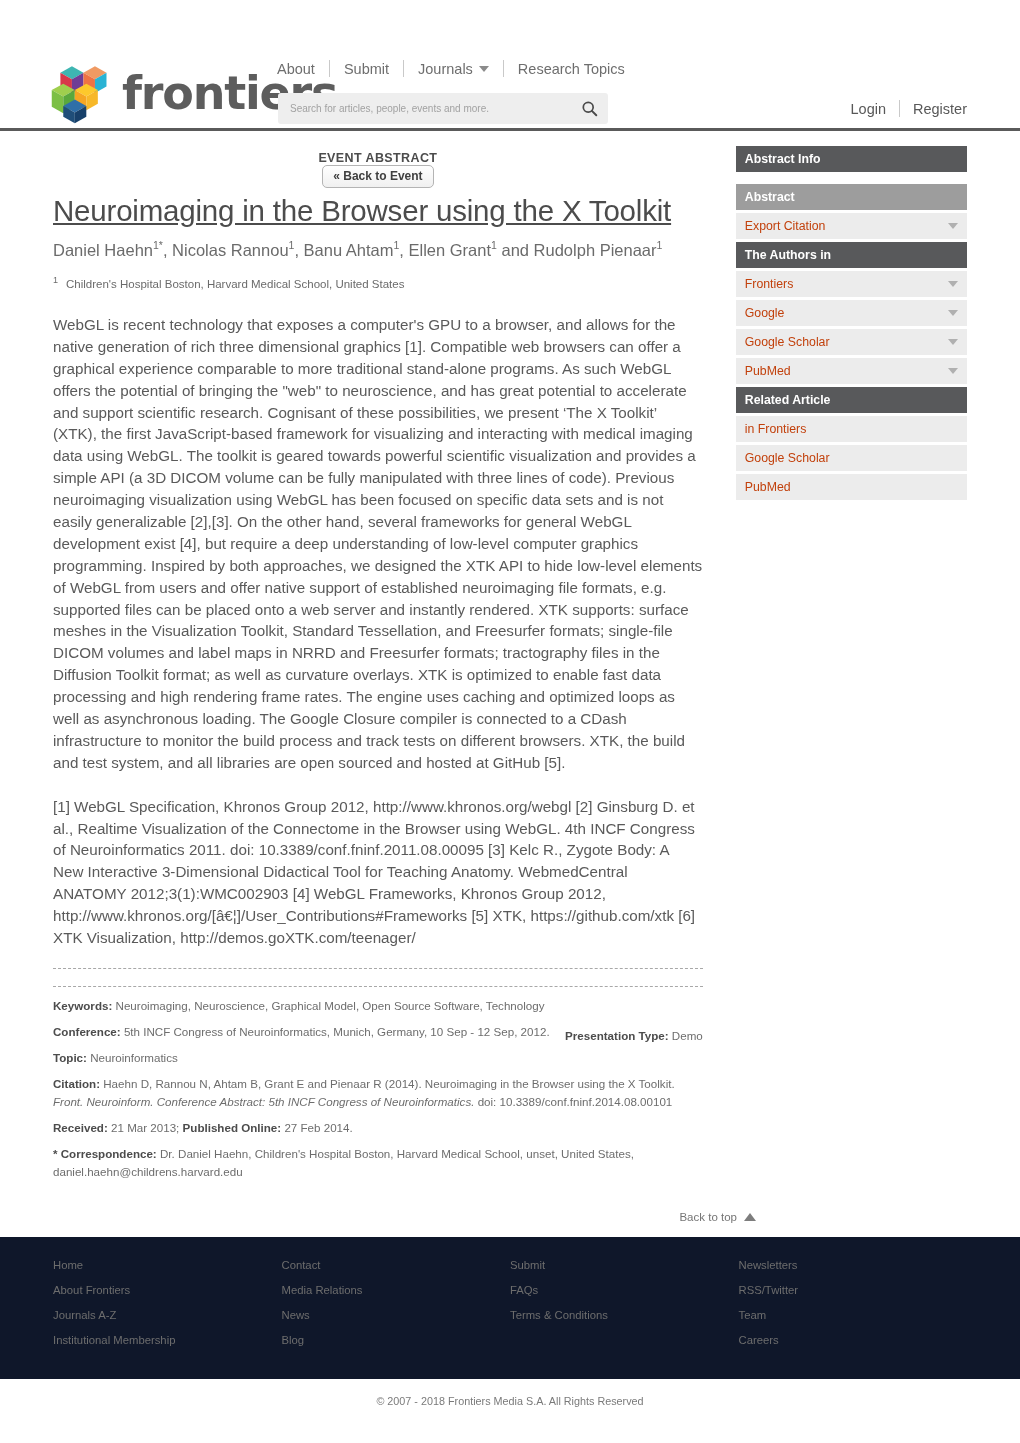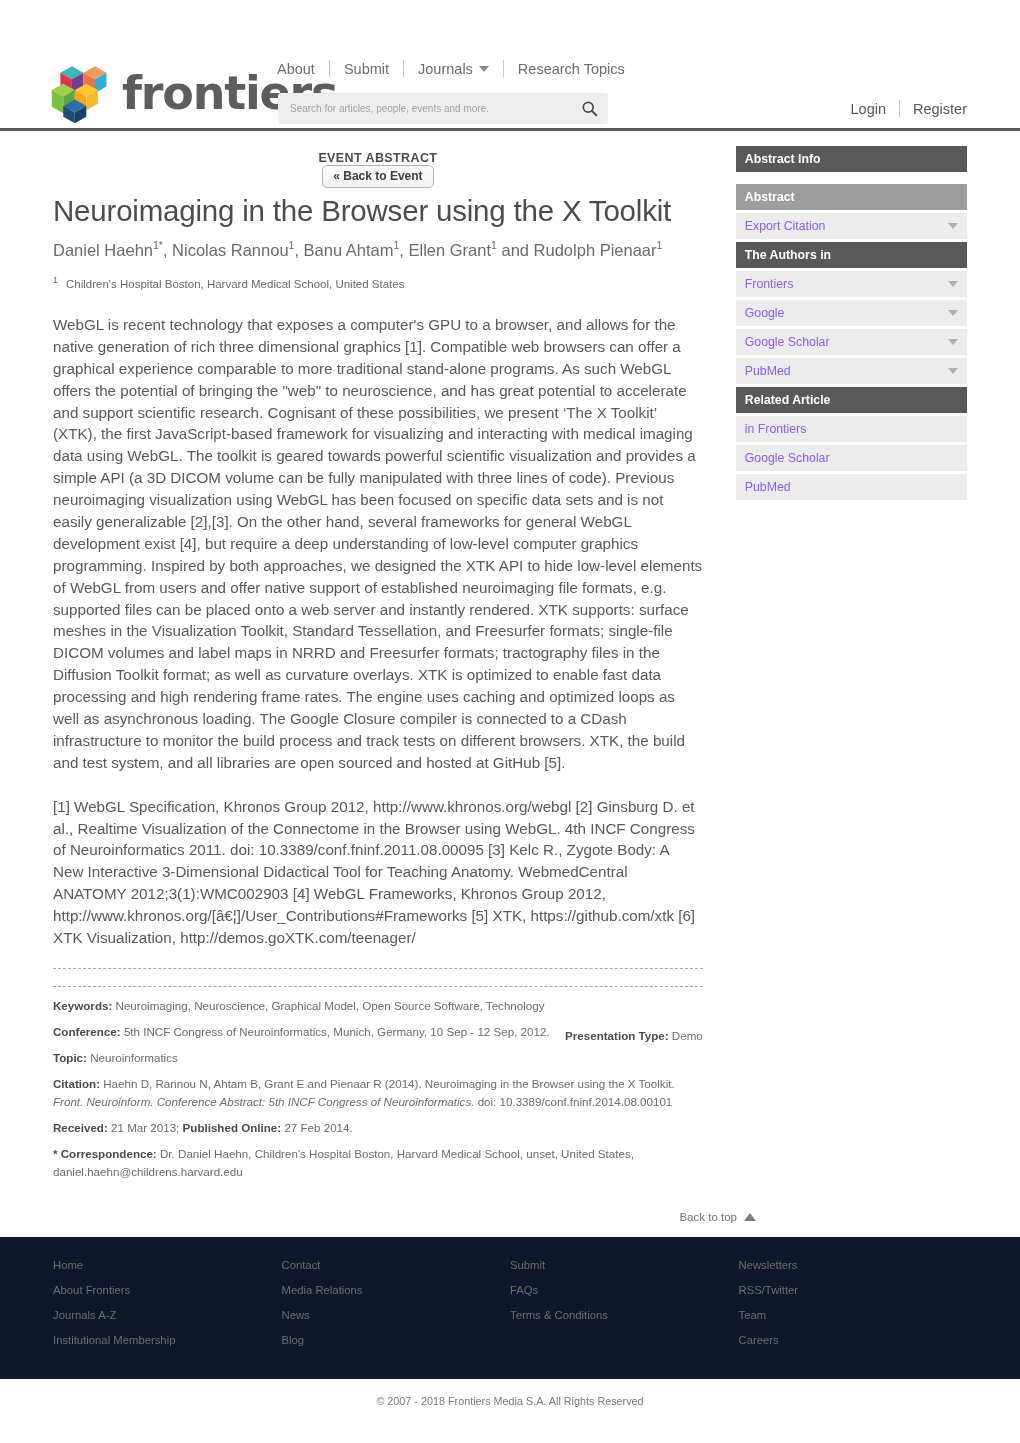--- a/index.html
+++ b/index.html
@@ -146,20 +146,21 @@
   }
 
   
   .article-title {
     font-size: 29.5px;
     font-weight: normal;
     color: #4c4c4c;
     margin: 16px 0 10px;
     line-height: 1.2;
     letter-spacing: -0.2px;
+    text-decoration: underline;
   }
   .authors {
     font-size: 16.5px;
     color: #6b6b6b;
     line-height: 1.35;
     margin: 0 0 14px;
   }
   .authors sup { font-size: 10.5px; }
   .affiliation {
     font-size: 11.5px;
@@ -216,21 +217,21 @@
     font-weight: bold;
   }
   .side-subhead {
     background: #9d9d9d;
     color: #ffffff;
     font-weight: bold;
     margin-top: 12px;
   }
   .side-link {
     background: #ececec;
-    color: #8b5cf6;
+    color: #c2410c;
   }
   .side-caret {
     width: 0; height: 0;
     border-left: 5px solid transparent;
     border-right: 5px solid transparent;
     border-top: 6px solid #b0b0b0;
   }
 
   
   .back-to-top {

